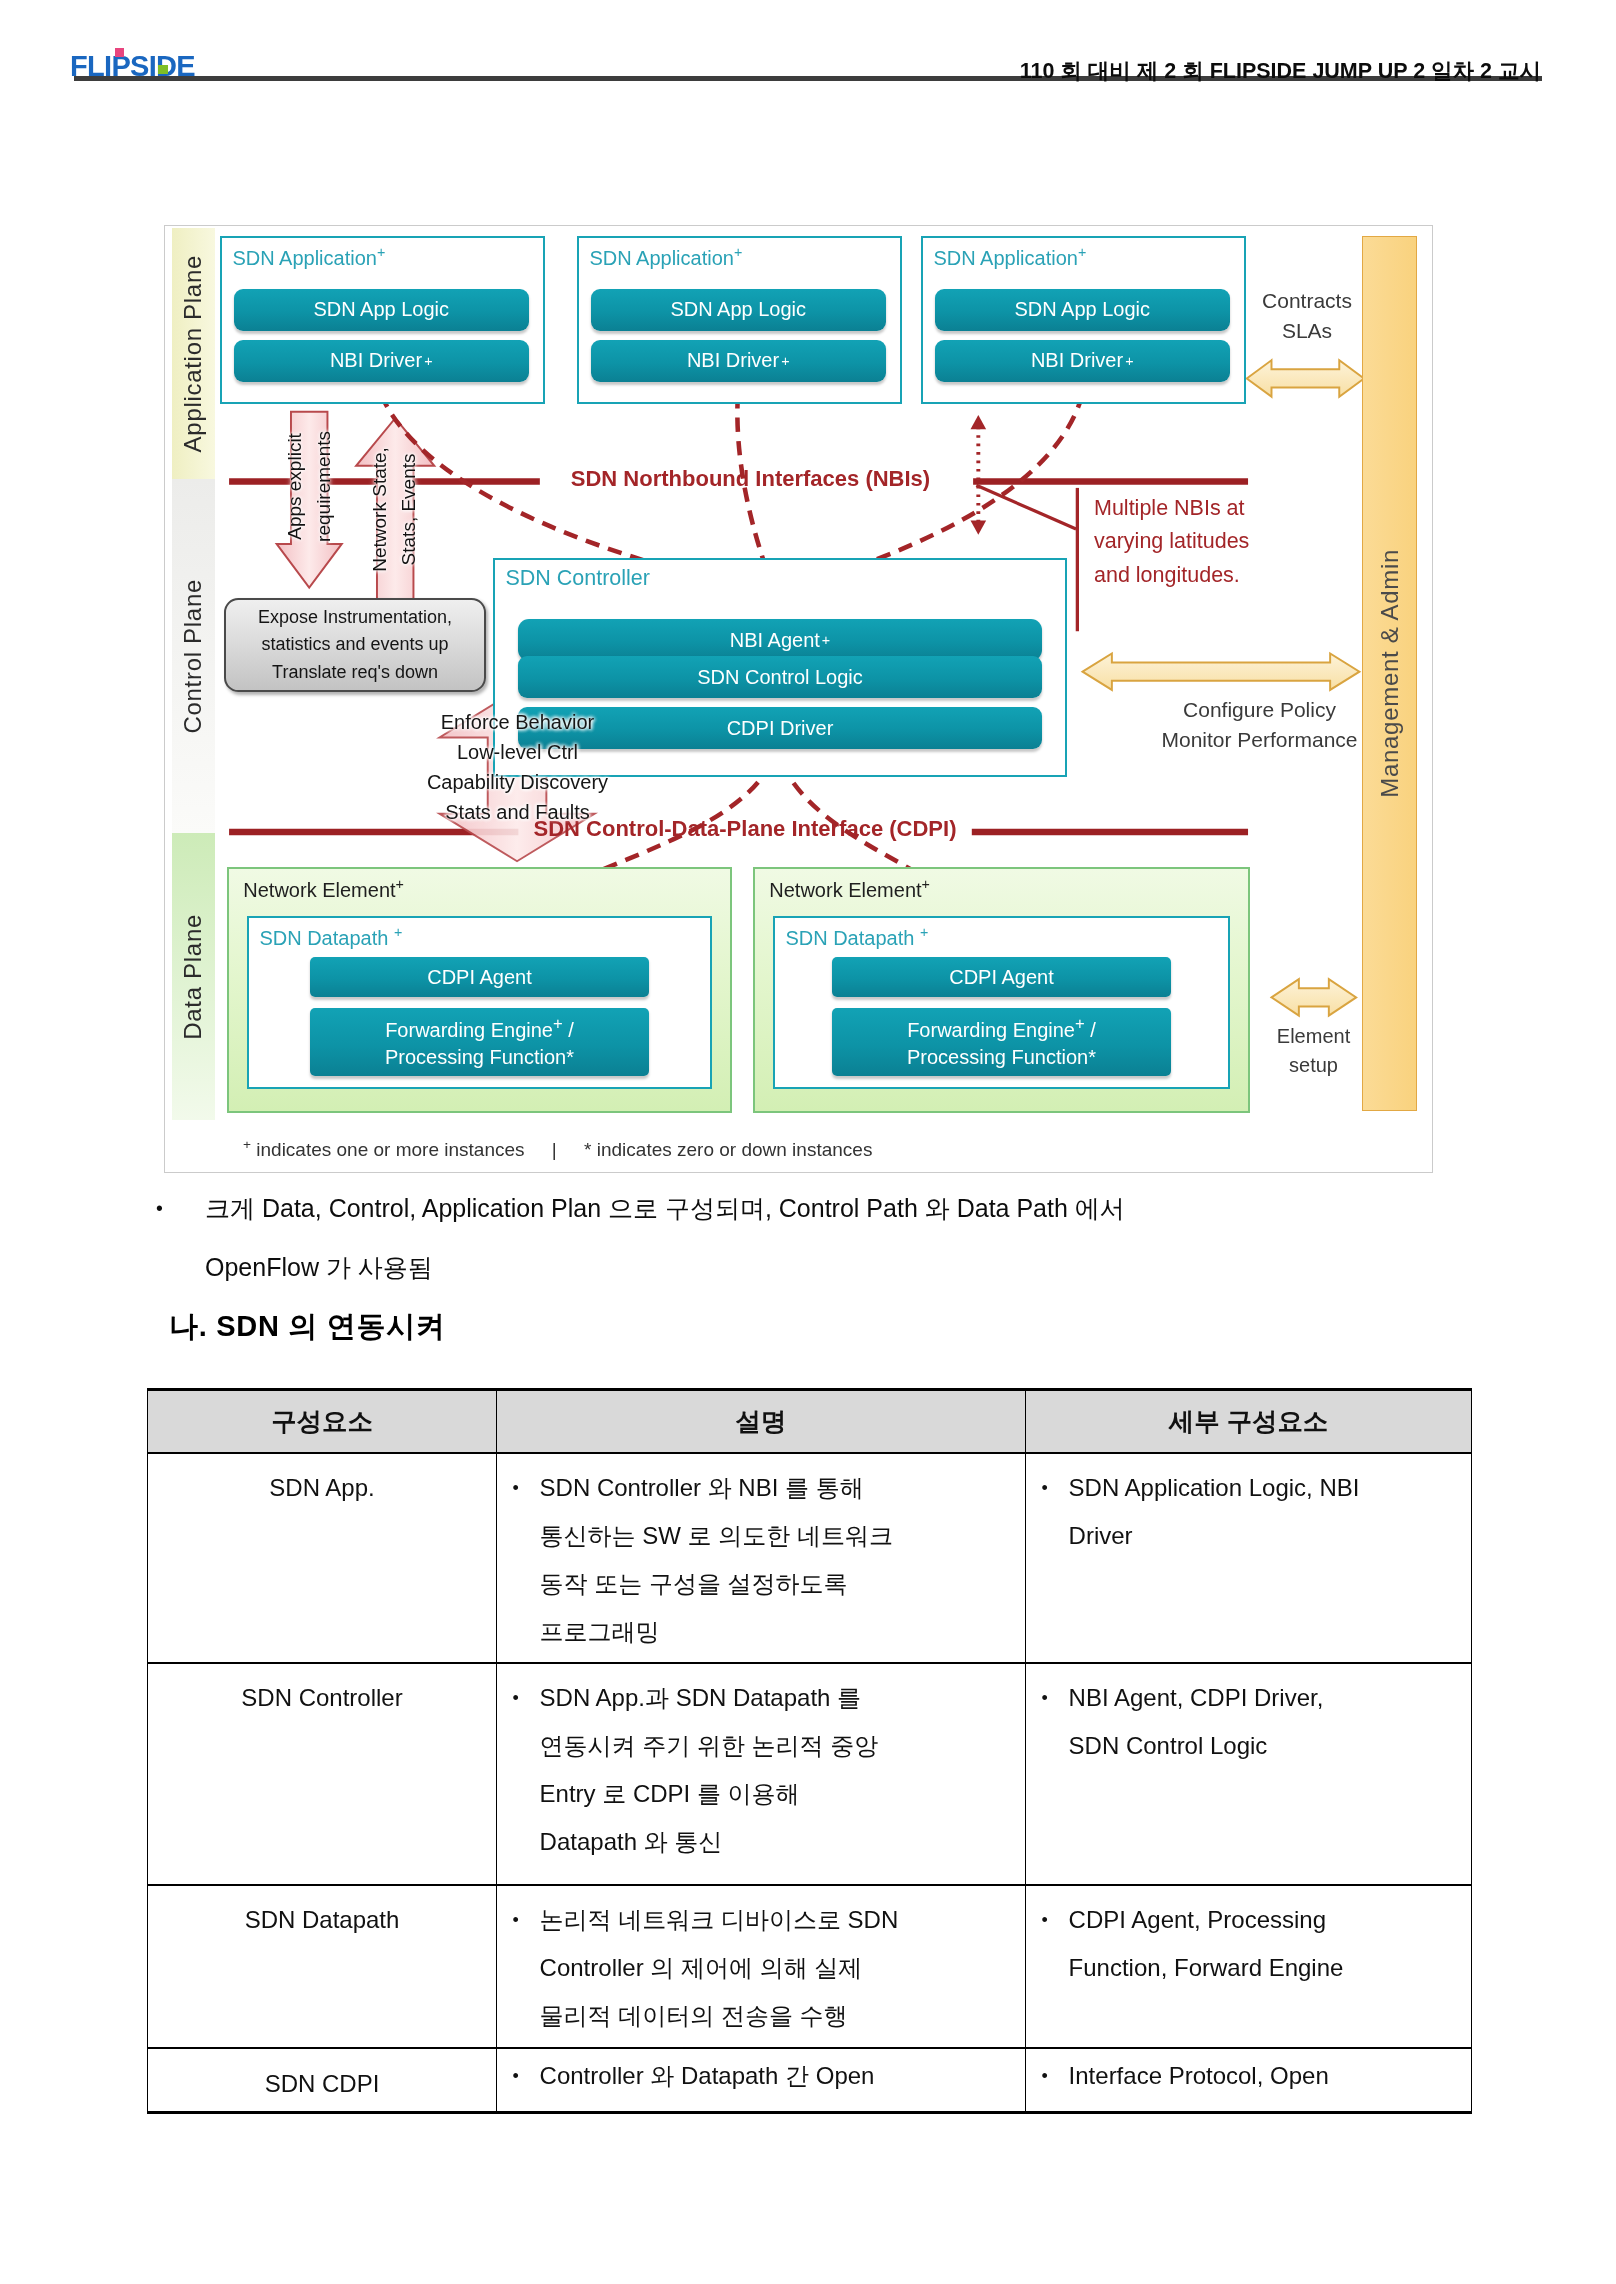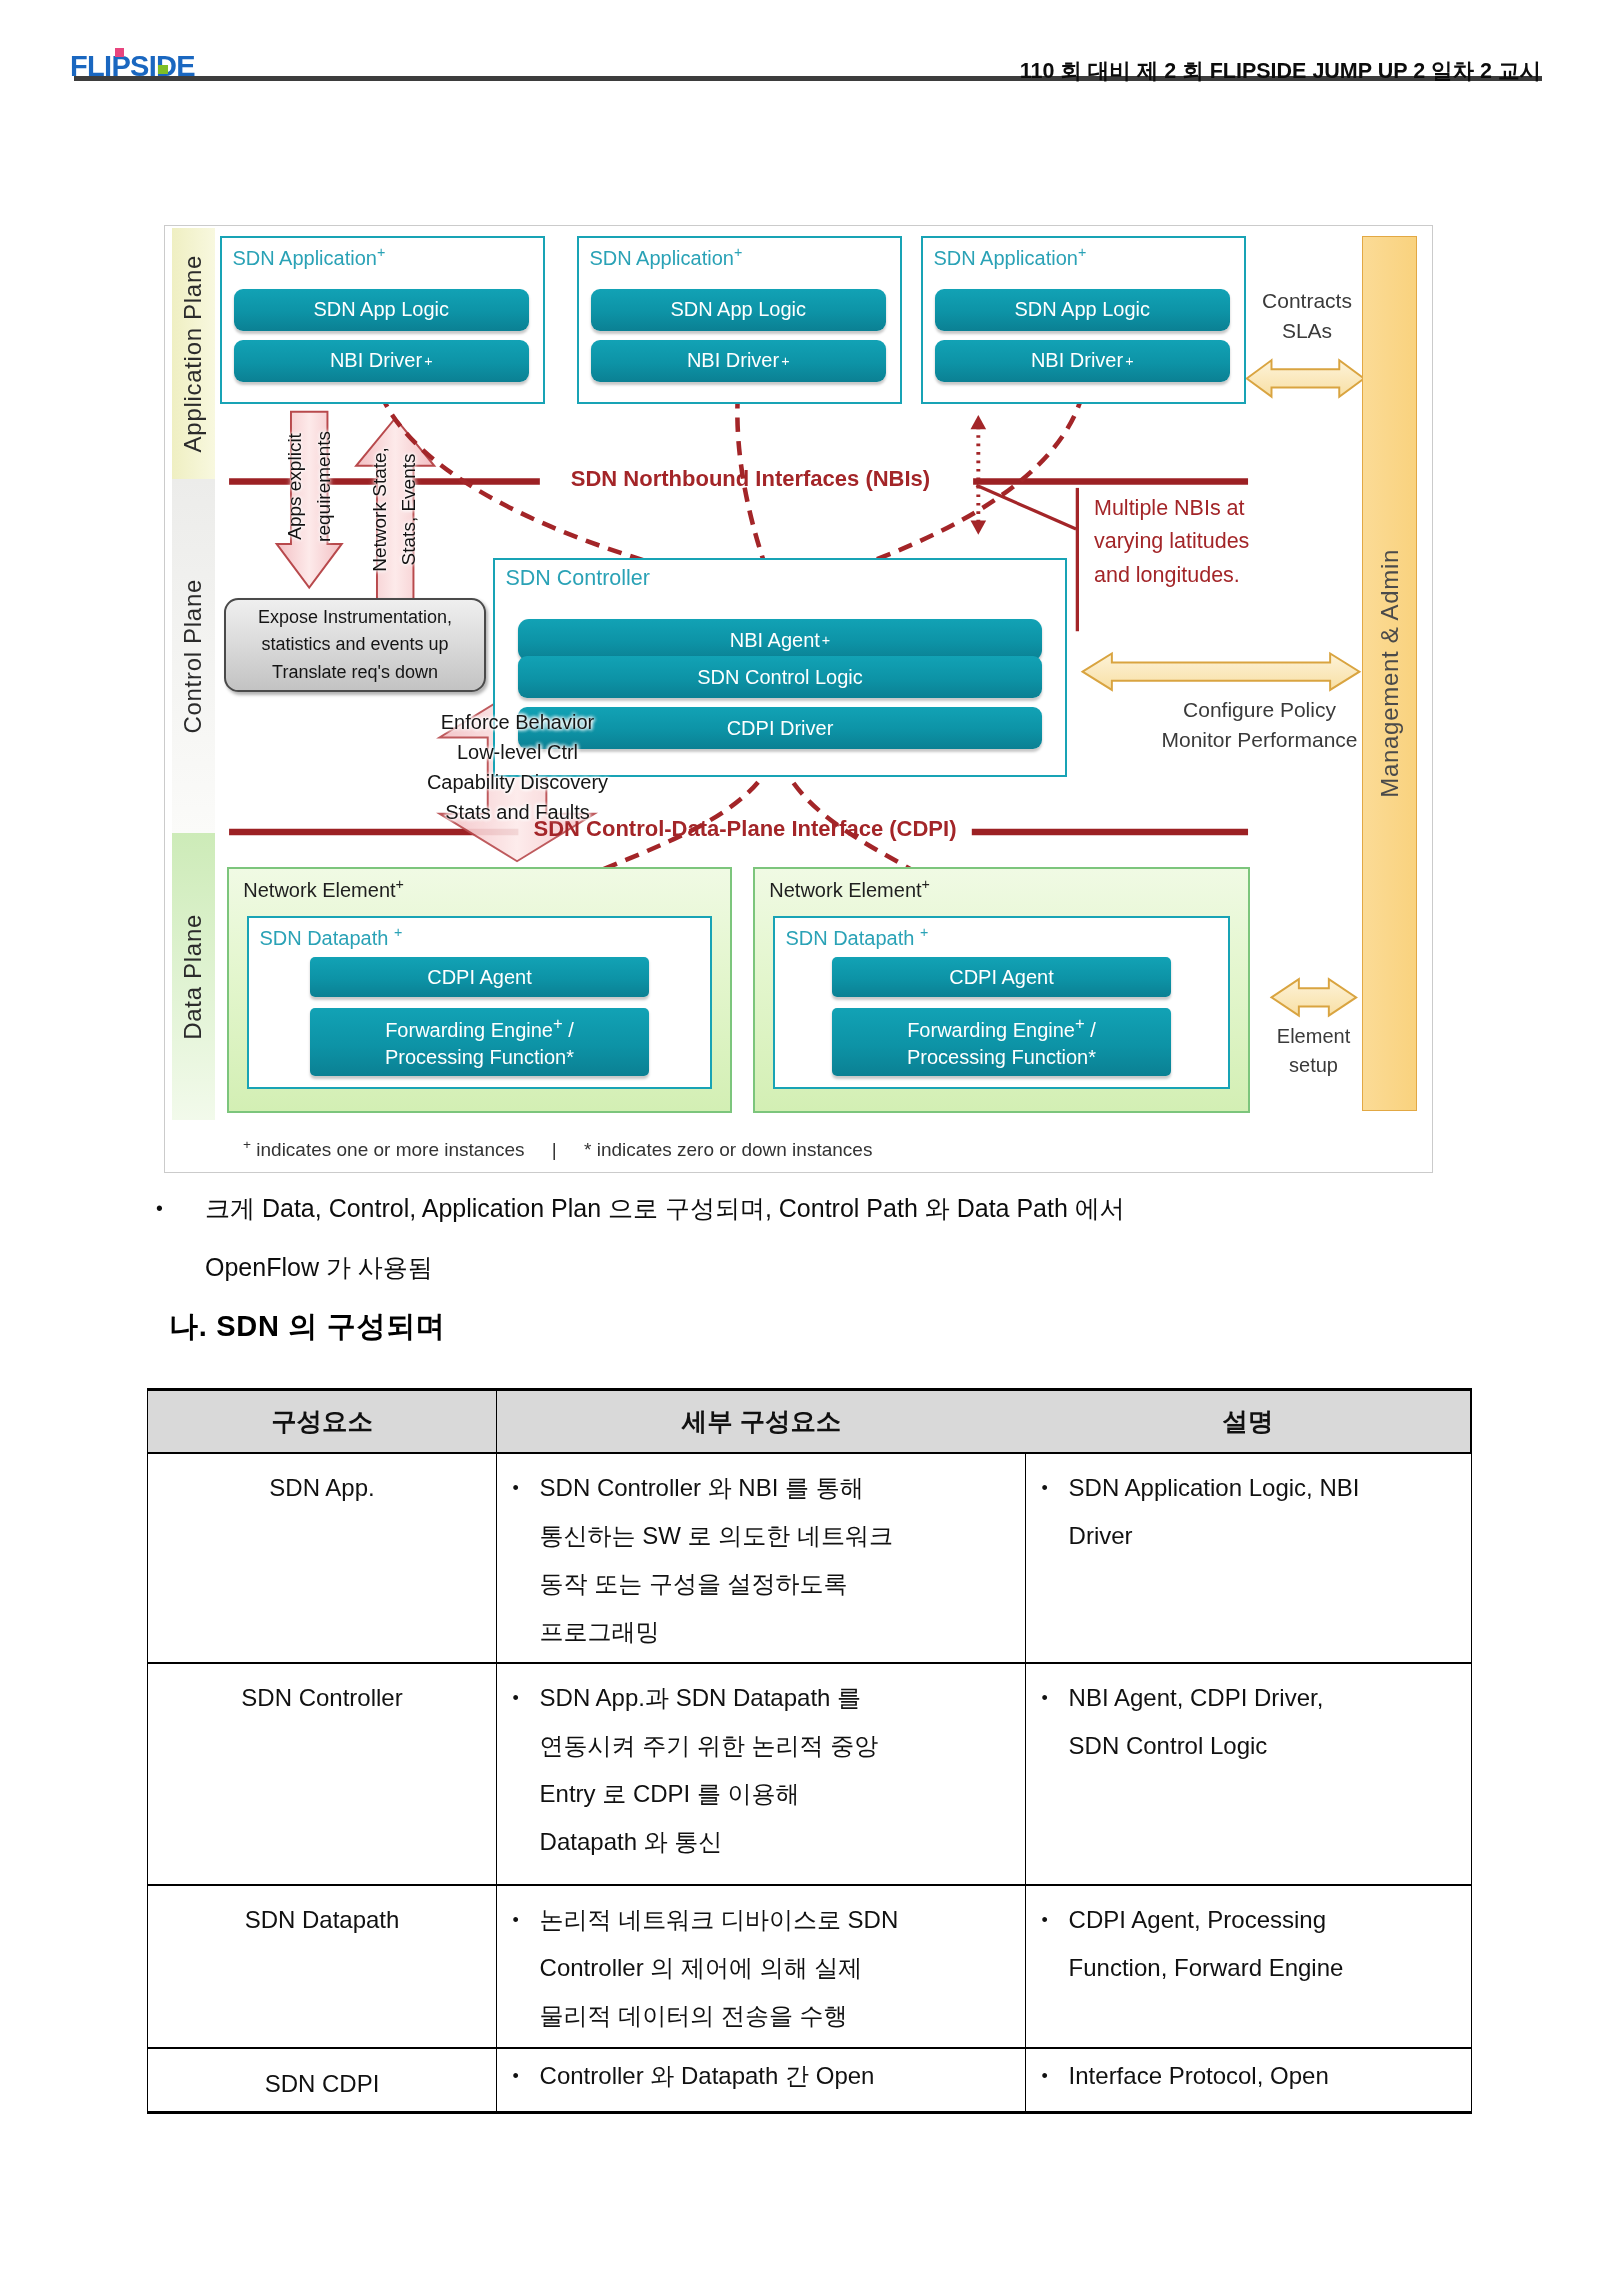--- a/index.html
+++ b/index.html
@@ -273,26 +273,26 @@
       <span>*</span> <span>indicates zero or down instances</span>
     </div>
   </div>
 
   <div class="abs bullet-para">
     <span class="blt">•</span>
     <span class="pre">크게 Data, Control, Application Plan 으로 구성되며, Control Path 와 Data Path 에서
 OpenFlow 가 사용됨</span>
   </div>
 
-  <div class="abs section-title">나. SDN 의 구성되며</div>
+  <div class="abs section-title">나. SDN 의 연동시켜</div>
 
   <div class="abs tbl">
     <div class="th vline">구성요소</div>
+    <div class="th vline">설명</div>
     <div class="th">세부 구성요소</div>
-    <div class="th vline">설명</div>
 
     <div class="td c1 vline r1">SDN App.</div>
     <div class="td vline r1">
       <div class="bcell">
           <span class="blt">•</span>
           <div class="pre">SDN Controller 와 NBI 를 통해
 통신하는 SW 로 의도한 네트워크
 동작 또는 구성을 설정하도록
 프로그래밍</div>
         </div>

